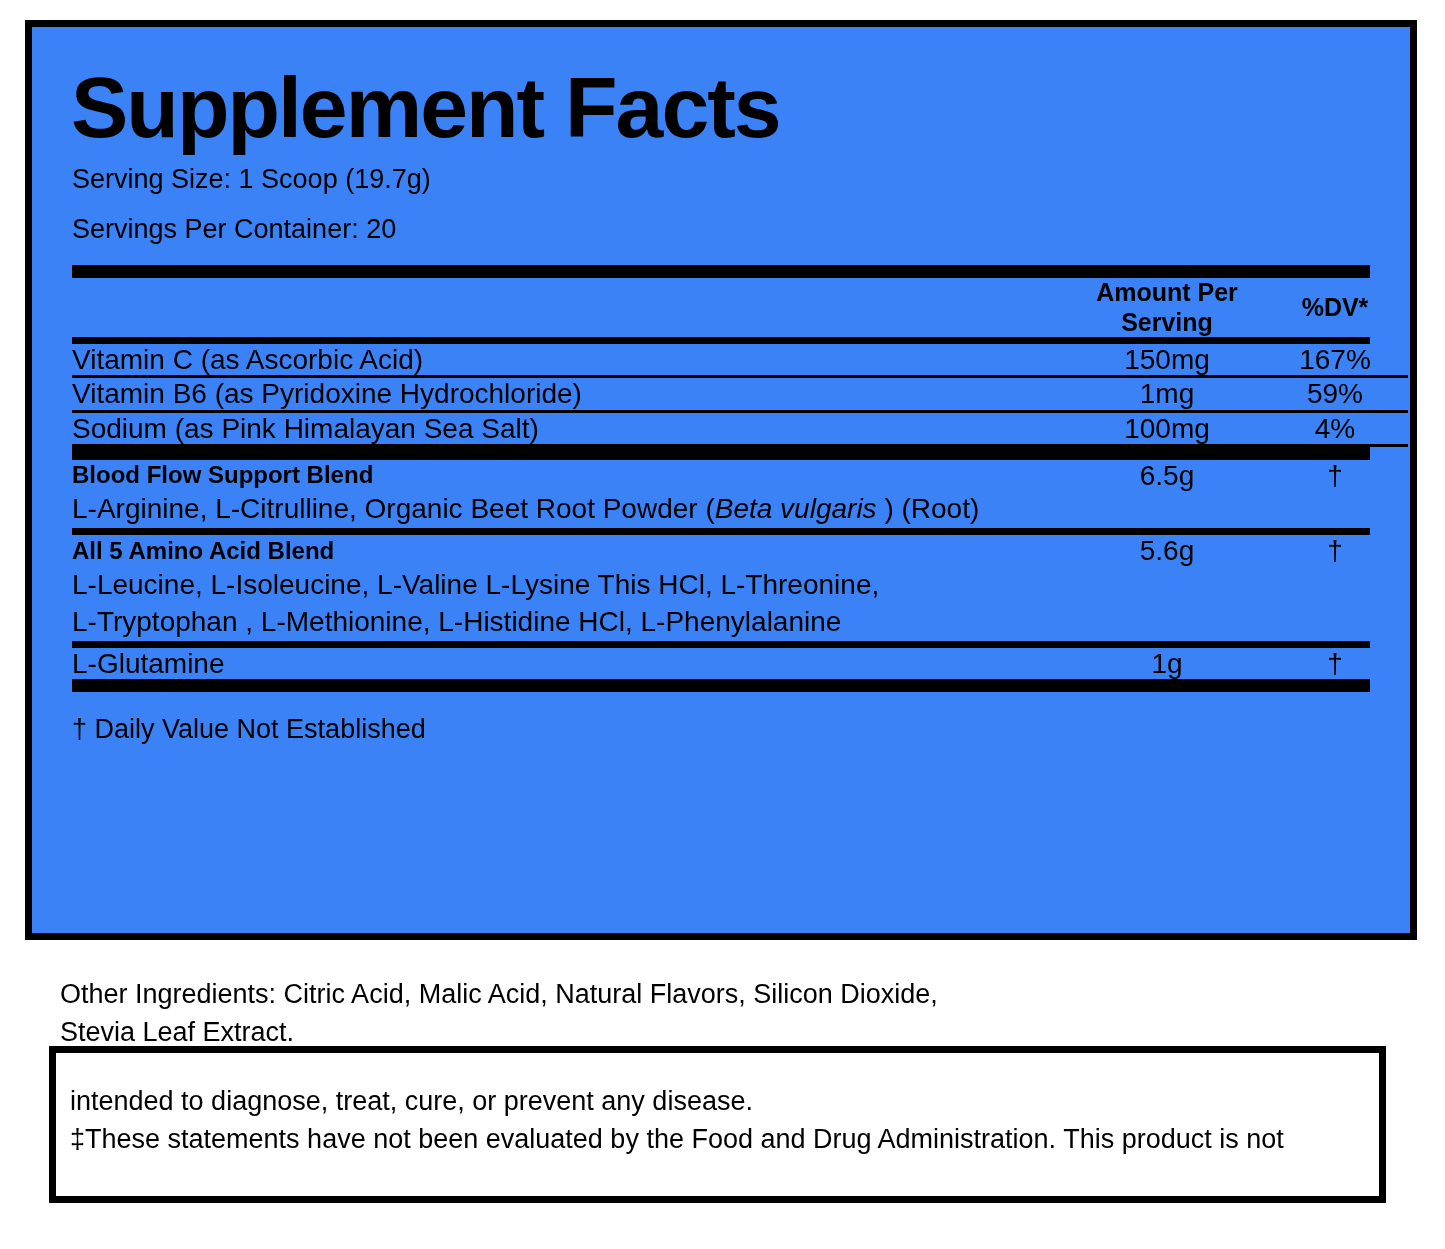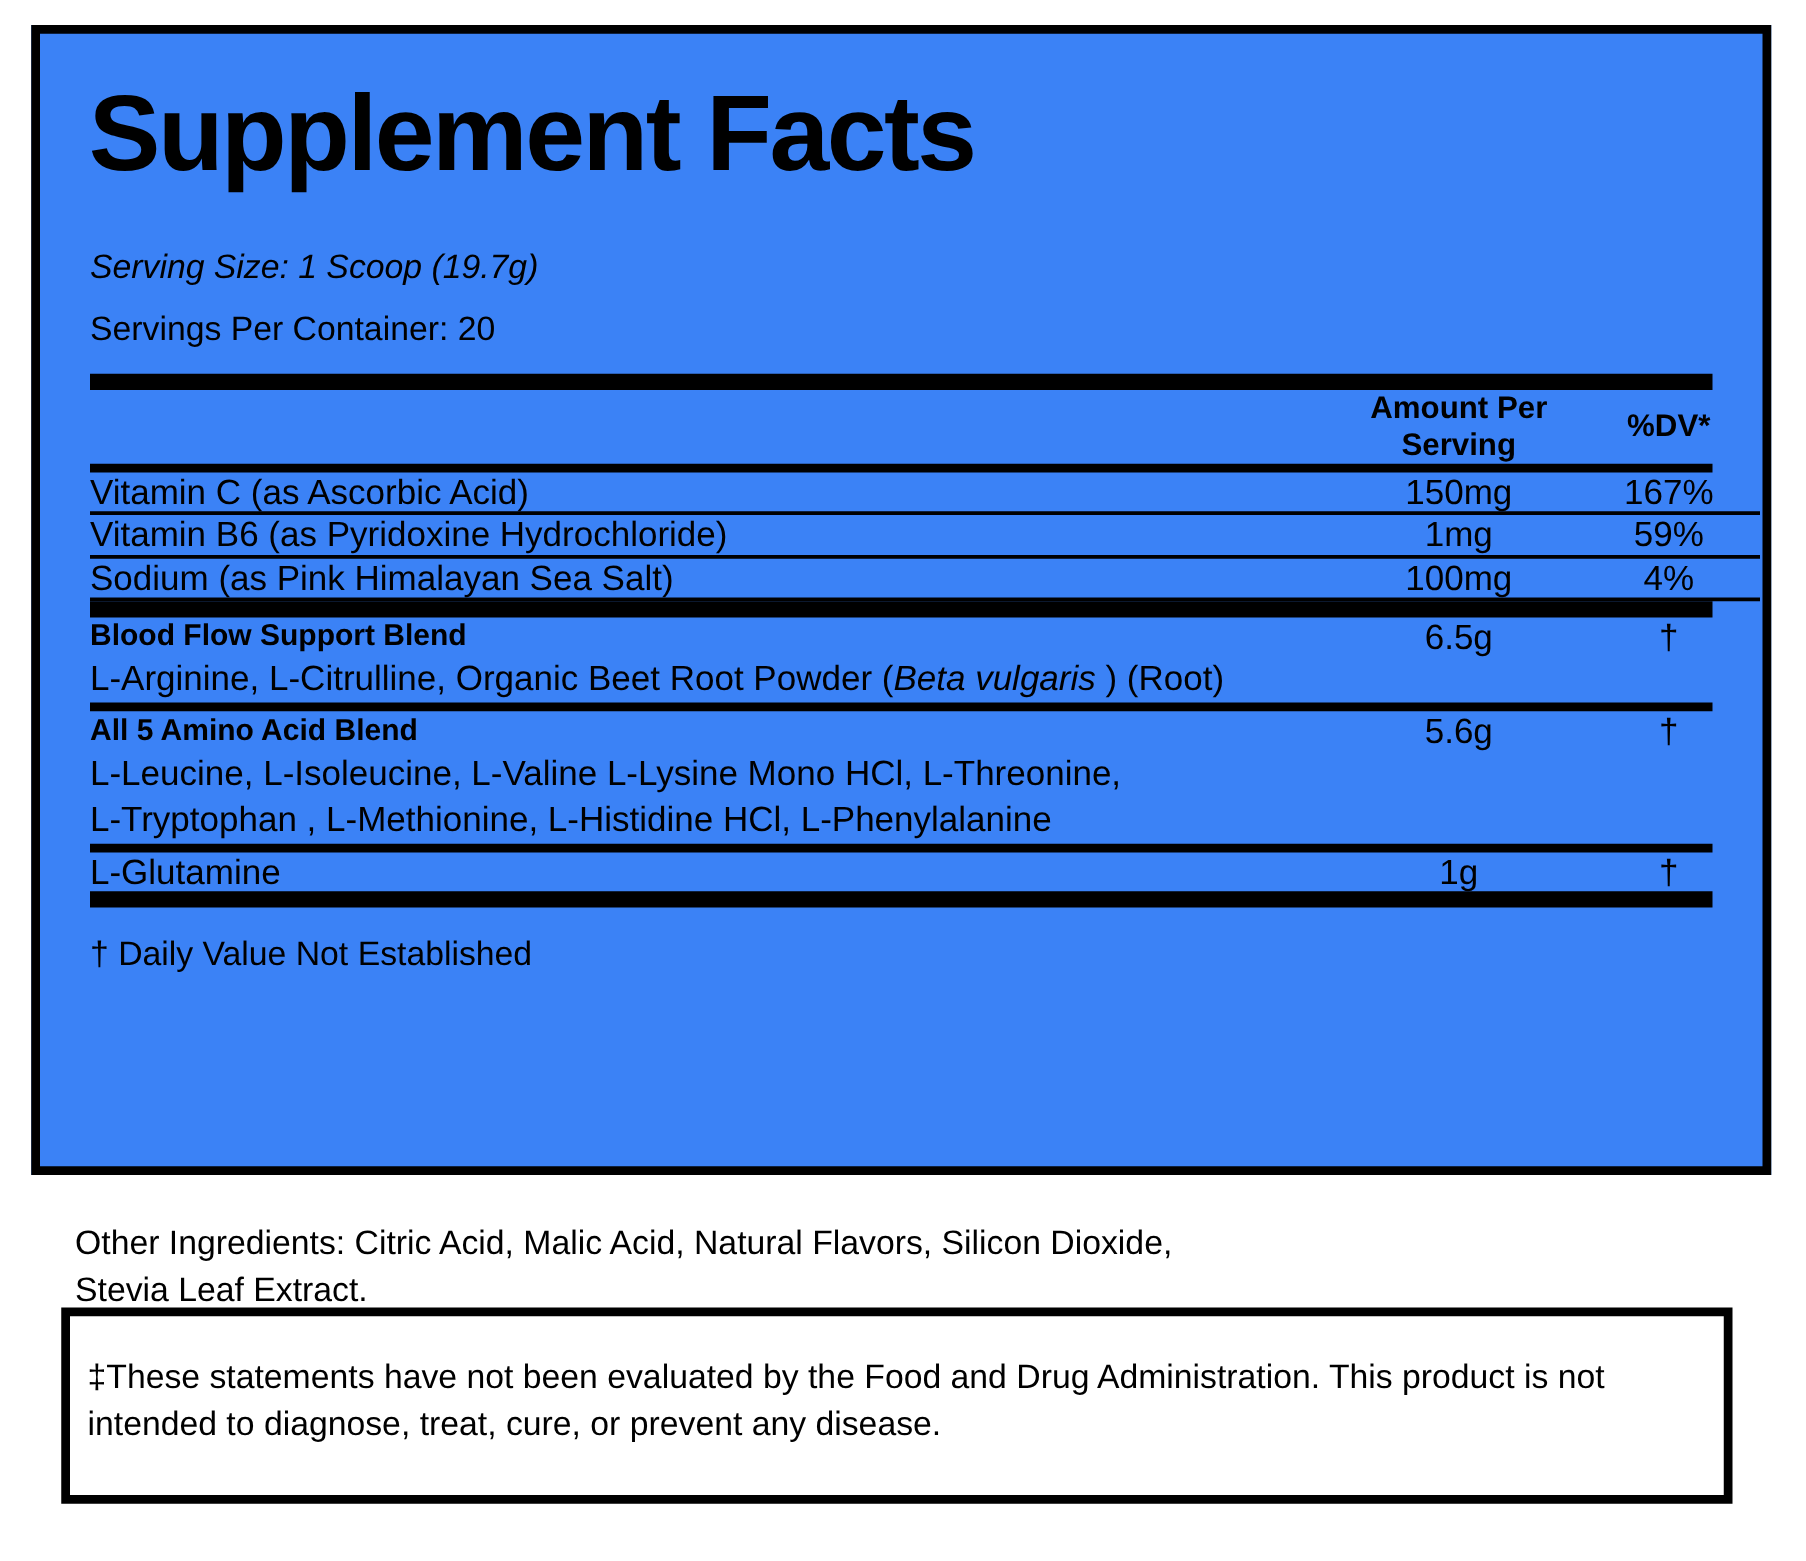--- a/index.html
+++ b/index.html
@@ -48,22 +48,21 @@
     line-height: 1.0;
     margin: 0;
     padding: 37px 0 0 11px;
     white-space: nowrap;
   }
 
   .sf-serving {
     font-size: 27px;
     line-height: 1.0;
     padding-left: 12px;
-    margin-top: 50px;
-    font-style: italic;
+    margin-top: 16px;
   }
   .sf-serving2 {
     font-size: 27px;
     line-height: 1.0;
     padding-left: 12px;
     margin-top: 23px;
   }
 
   
   .rule-thick {
@@ -294,21 +293,21 @@
             <col class="col-dv">
           </colgroup>
           <tbody>
             <tr>
               <td class="blend-name">All 5 Amino Acid Blend</td>
               <td class="nut-val">5.6g</td>
               <td class="nut-val">†</td>
             </tr>
             <tr>
               <td class="blend-ing" colspan="3">
-                <div>L-Leucine, L-Isoleucine, L-Valine L-Lysine Mono HCl, L-Threonine,</div>
+                <div>L-Leucine, L-Isoleucine, L-Valine L-Lysine This HCl, L-Threonine,</div>
                 <div>L-Tryptophan , L-Methionine, L-Histidine HCl, L-Phenylalanine</div>
               </td>
             </tr>
           </tbody>
         </table>
       </div>
 
       <div class="bar-wrap">
         <div class="rule-med"></div>
       </div>
@@ -339,18 +338,18 @@
     </div>
   </div>
 
   <div class="other-ing">
     <div>Other Ingredients: Citric Acid, Malic Acid, Natural Flavors, Silicon Dioxide,</div>
     <div>Stevia Leaf Extract.</div>
   </div>
 
   <div class="disclaimer-box">
     <div class="disclaimer-text">
+      <div>intended to diagnose, treat, cure, or prevent any disease.</div>
       <div>‡These statements have not been evaluated by the Food and Drug Administration. This product is not</div>
-      <div>intended to diagnose, treat, cure, or prevent any disease.</div>
     </div>
   </div>
 
 </div>
 
 </body></html>

